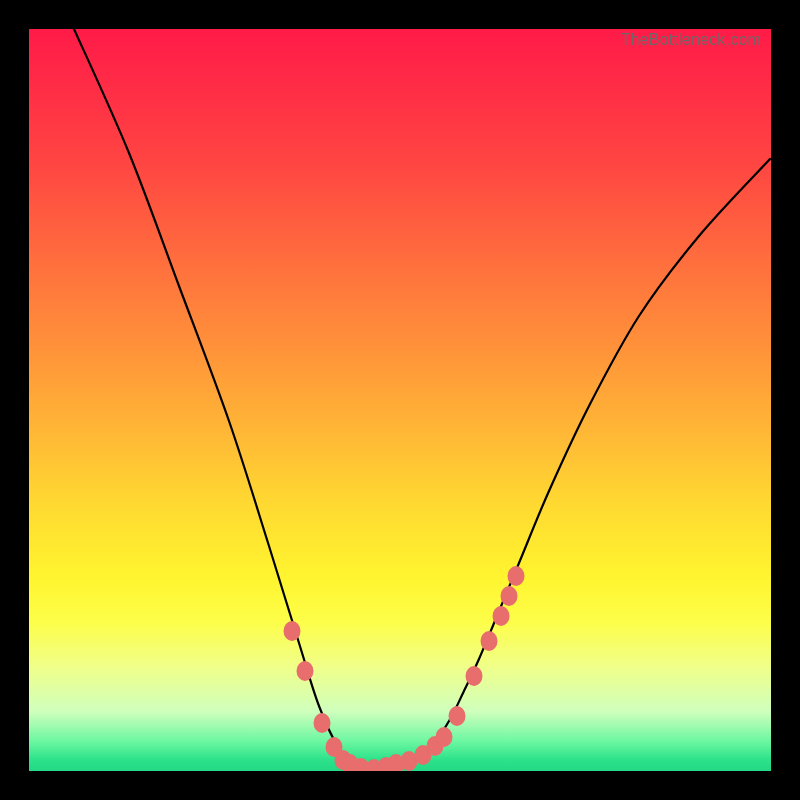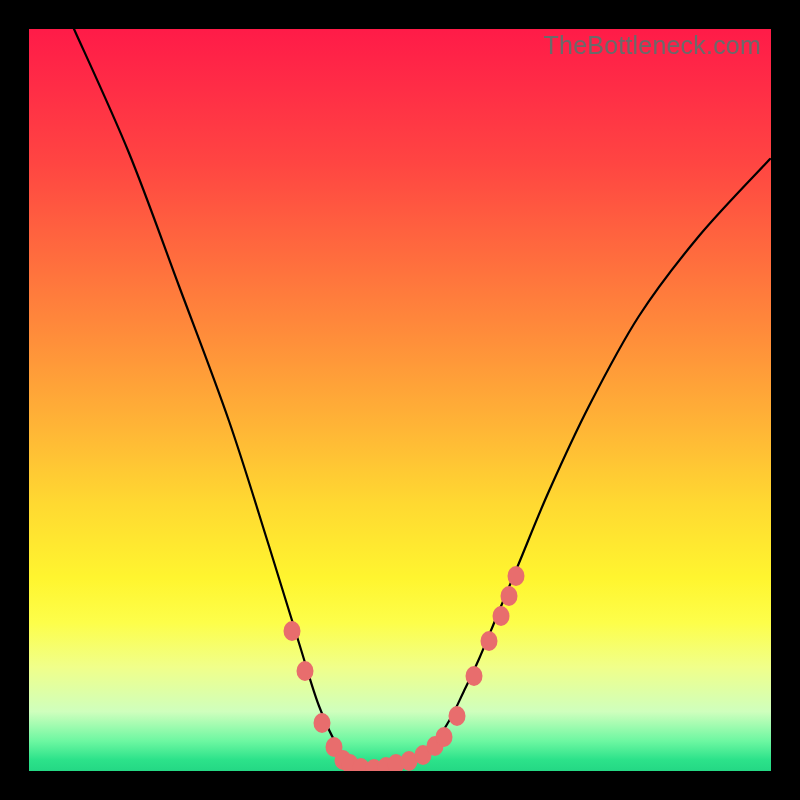--- a/index.html
+++ b/index.html
@@ -40,21 +40,21 @@
       #6cf7a1 96%,
       #2ce28a 98.5%,
       #24d884 100%
     );
   }
   .watermark {
     position: absolute;
     top: 2px;
     right: 10px;
     color: #6a6a6a;
-    font-size: 25px;
+    font-size: 16px;
     letter-spacing: 0.2px;
     font-weight: 500;
   }
   svg.curve {
     position: absolute;
     left: 0;
     top: 0;
     width: 742px;
     height: 742px;
   }

